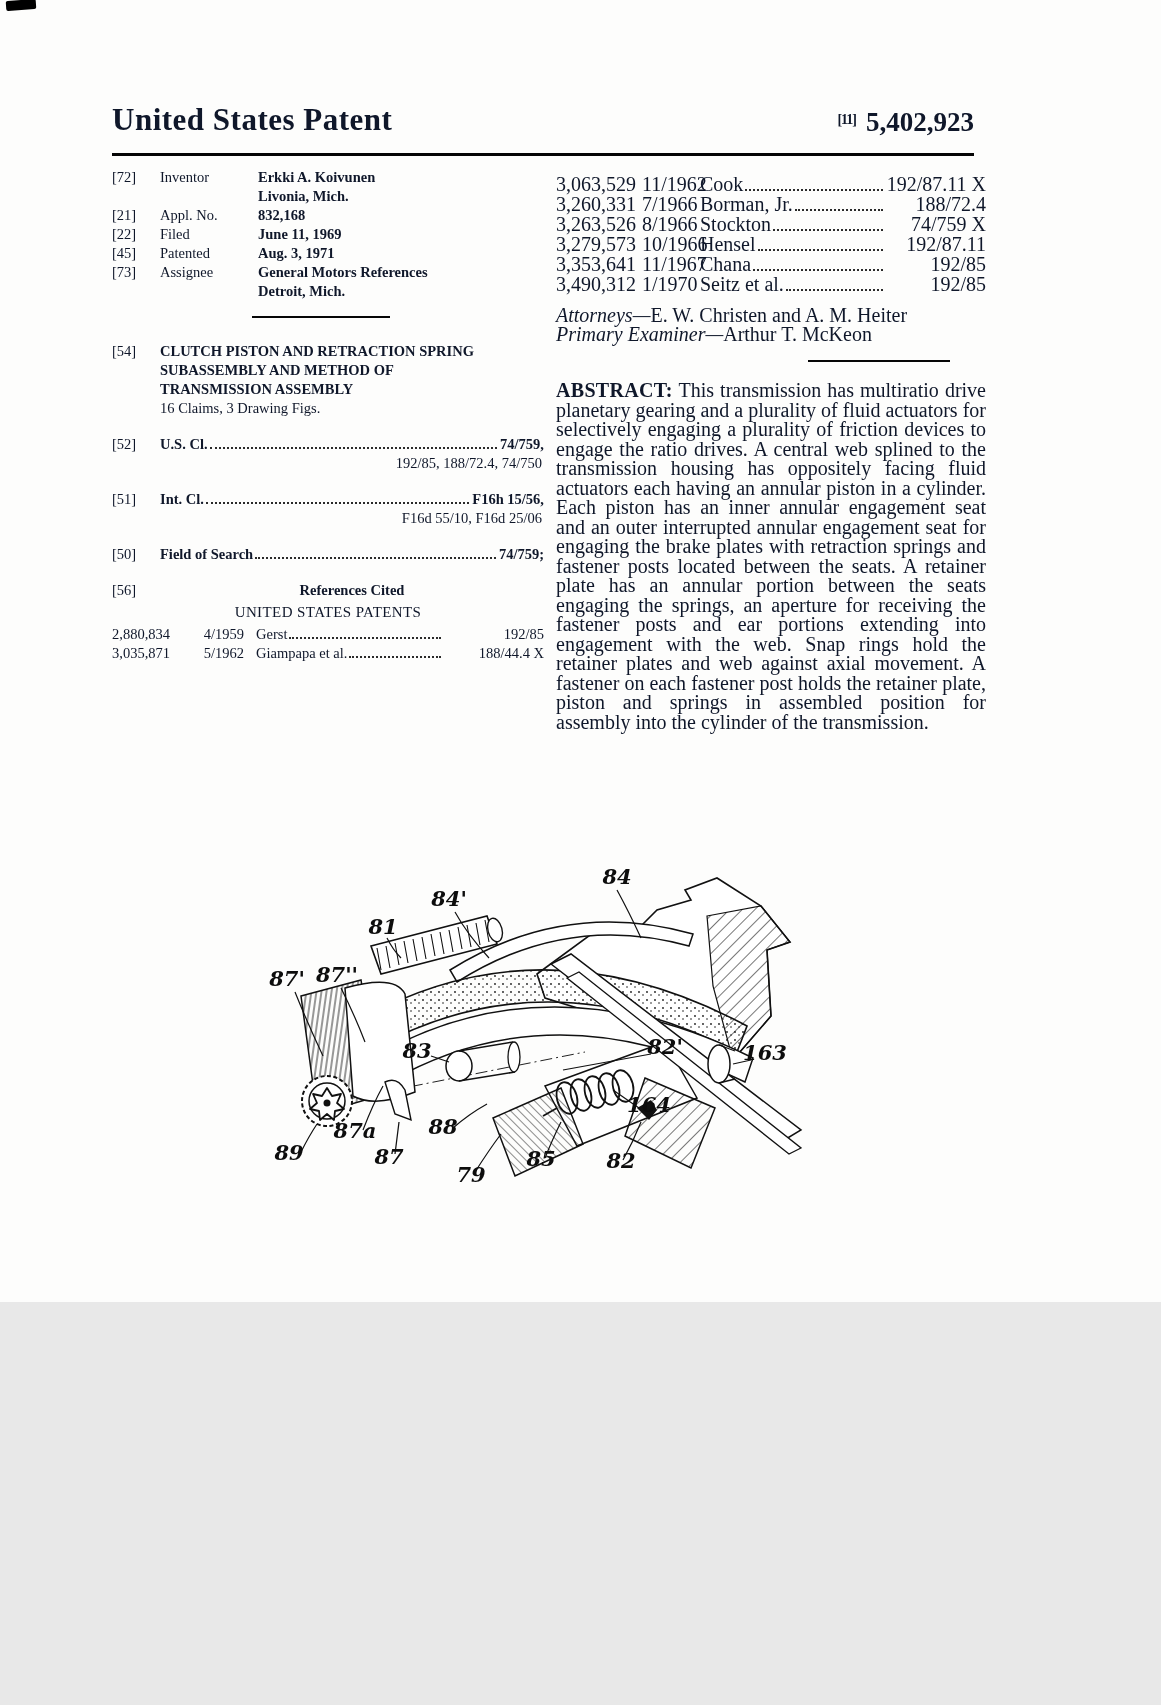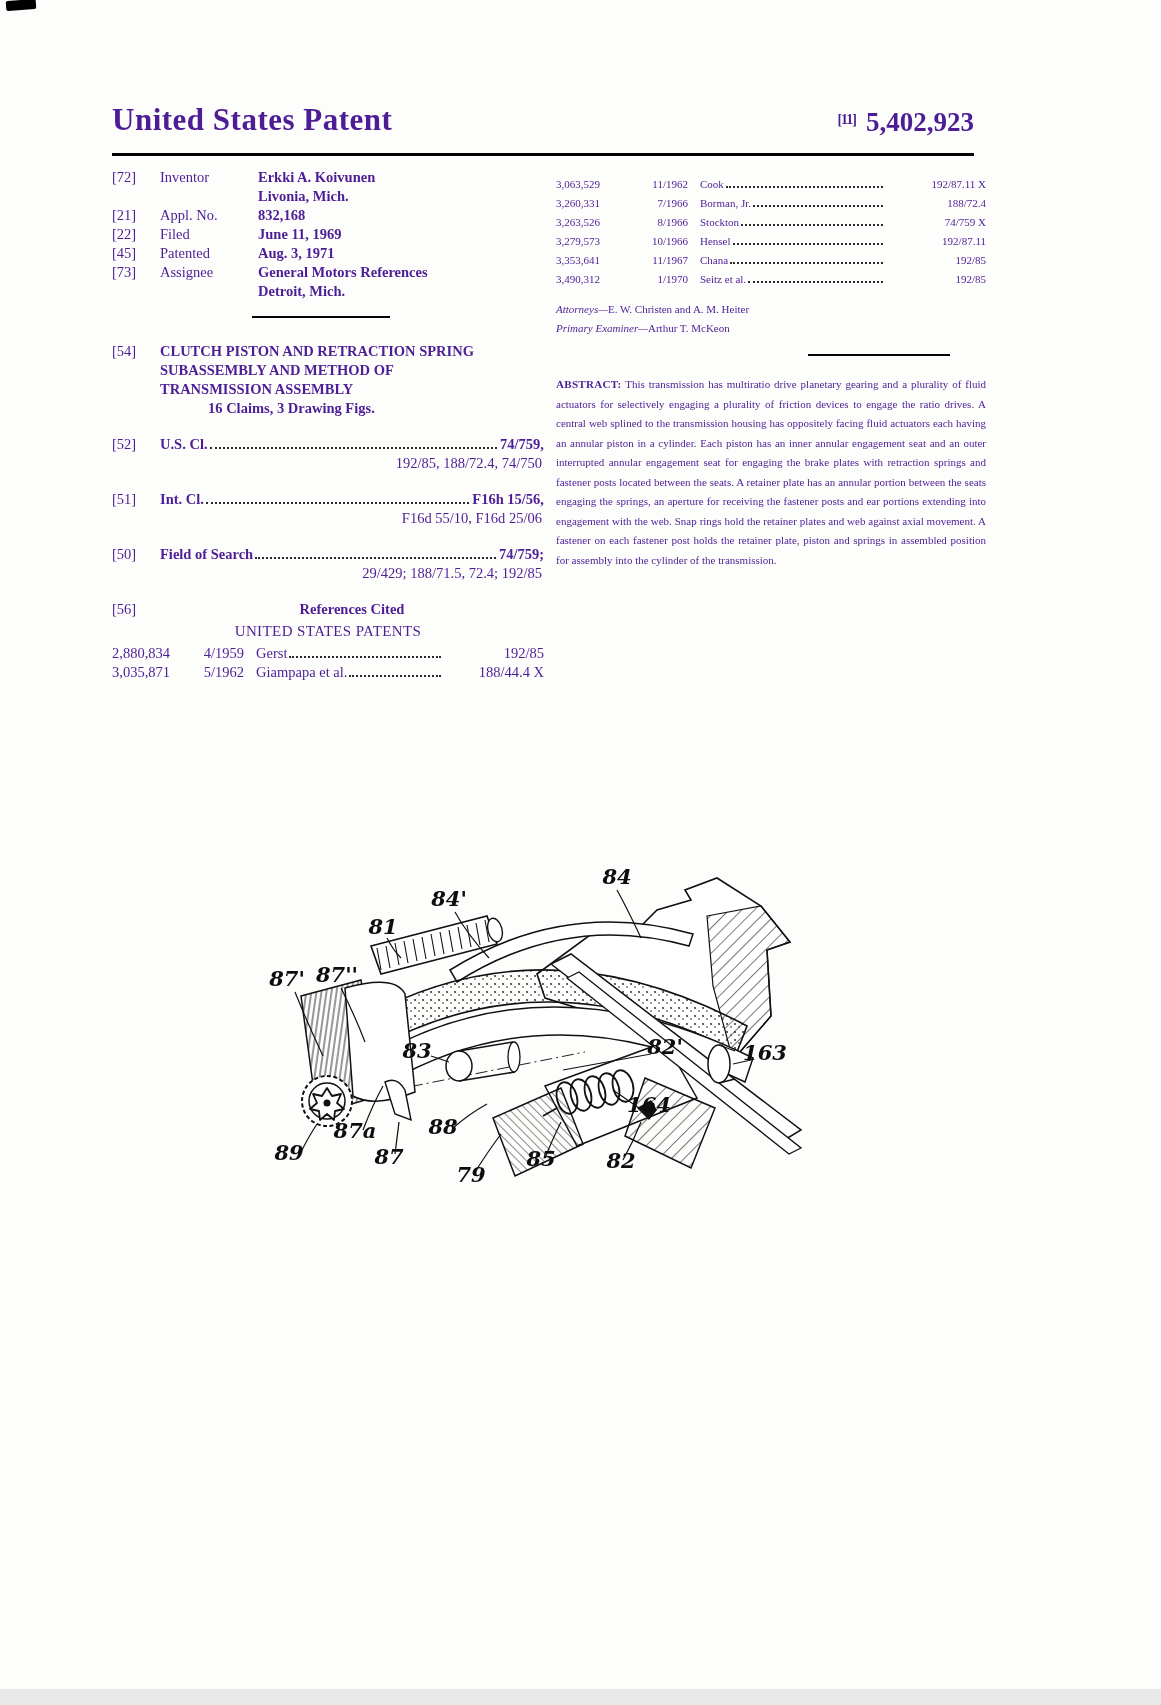--- a/index.html
+++ b/index.html
@@ -1,36 +1,36 @@
 <!DOCTYPE html>
 <html><head>
 <meta charset="utf-8">
 <style>
   html,body{margin:0;padding:0;background:#e8e8e8;}
-  .page{position:relative;width:1161px;height:1689px;background:#fdfdfc;color:#4c1d95;
+  .page{position:relative;width:1161px;height:1302px;background:#fdfdfc;color:#0f172a;
         font-family:"Liberation Serif",serif;overflow:hidden;}
   
   .header{position:absolute;left:112px;top:102px;width:862px;display:flex;
           justify-content:space-between;align-items:flex-end;}
   .us-title{font-size:31px;font-weight:bold;letter-spacing:.5px;}
   .pat-num{font-size:27px;font-weight:bold;white-space:nowrap;}
   .num-tag{font-size:14px;font-weight:bold;vertical-align:7px;margin-right:10px;letter-spacing:-1px;}
   .header-rule{position:absolute;left:112px;top:153px;width:862px;height:3px;background:#050505;}
   
   .col-left{position:absolute;left:112px;top:168px;width:432px;font-size:14.5px;line-height:19px;}
-  .col-right{position:absolute;left:556px;top:172px;width:430px;font-size:11px;line-height:19px;}
+  .col-right{position:absolute;left:556px;top:172px;width:430px;font-size:20px;line-height:19px;}
   
   .bib-row{display:grid;grid-template-columns:48px 98px 1fr;}
   .bib-value{font-weight:bold;}
   .sep-left{width:138px;height:2px;background:#060606;margin:15px 0 0 140px;}
   .sep-right{width:142px;height:2px;background:#060606;margin:16px 36px 0 auto;}
   
   .title-row{display:grid;grid-template-columns:48px 1fr;margin-top:24px;}
   .invention-title{font-weight:bold;}
-  .claims{font-weight:bold;margin-left:48px;}
+  .claims{font-weight:normal;}
   
   .class-block{margin-top:17px;}
   .class-line1{display:flex;align-items:baseline;}
   .class-tag{width:48px;flex:none;}
   .class-label{font-weight:bold;white-space:nowrap;}
   .leader{flex:1;border-bottom:2px dotted #2a2a2a;margin:0 3px 4px 2px;min-width:16px;}
   .class-val1{font-weight:bold;white-space:nowrap;}
   .class-line2{text-align:right;padding-right:2px;}
   
   .refs-heading-row{display:grid;grid-template-columns:48px 1fr;margin-top:17px;}
@@ -133,21 +133,20 @@
       <div class="class-line2">F16d 55/10, F16d 25/06</div>
     </div>
 
     <div class="class-block">
       <div class="class-line1">
         <span class="class-tag">[50]</span>
         <span class="class-label">Field of Search</span>
         <span class="leader"></span>
         <span class="class-val1">74/759;</span>
       </div>
-      <div class="class-line2">29/429; 188/71.5, 72.4; 192/85</div>
     </div>
 
     <div class="refs-heading-row">
       <span>[56]</span>
       <div class="refs-heading">References Cited</div>
     </div>
     <div class="refs-sub">UNITED STATES PATENTS</div>
 
     <div class="ref-table">
       <div class="ref-row">

